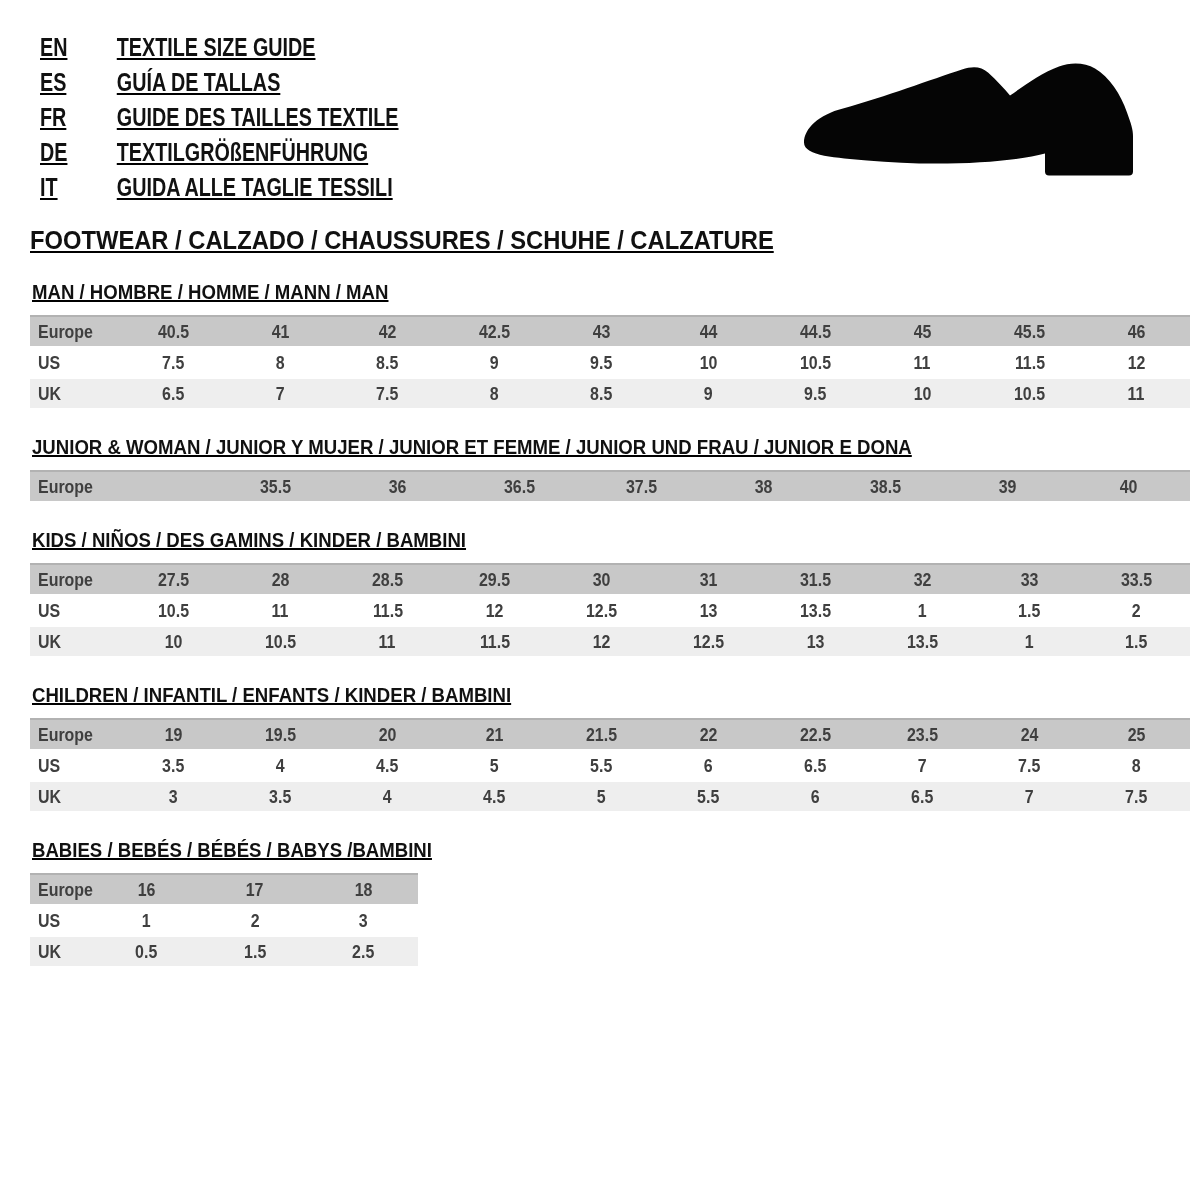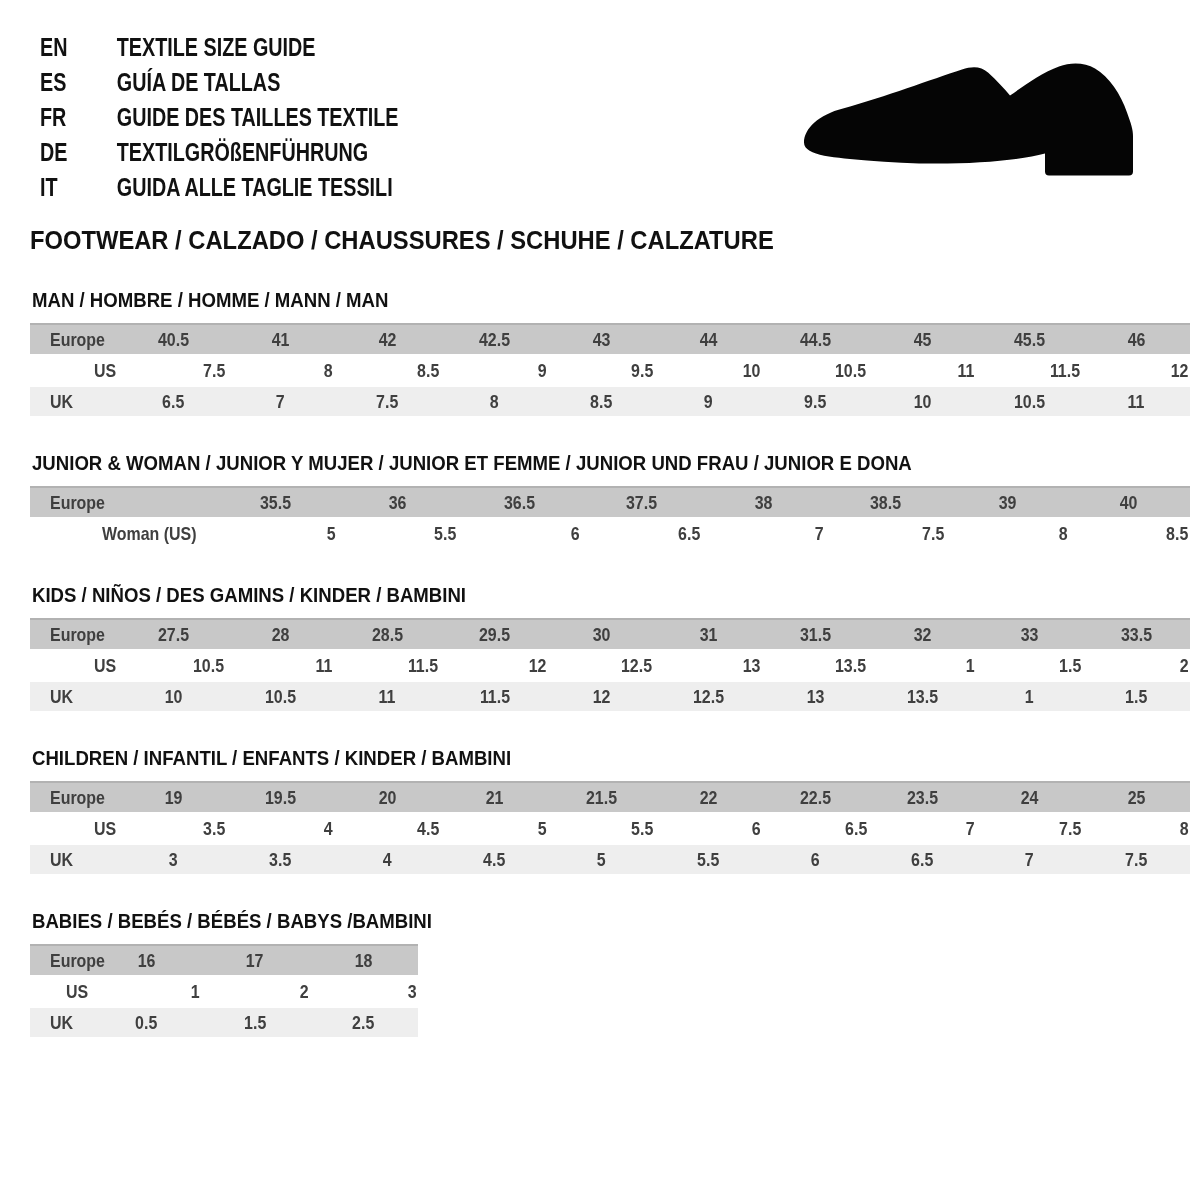--- a/index.html
+++ b/index.html
@@ -1,53 +1,53 @@
 <!DOCTYPE html>
 <html style="--page-bg: #ffffff; --header-row-bg: #c8c8c8; --header-row-border: #b2b2b2; --alt-row-bg: #eeeeee; --white-row-bg: #ffffff; --title-text: #111111; --cell-text: #3f3f3f; --shoe: #050505;"><head>
 <meta charset="utf-8">
 <style>
   html,body{margin:0;padding:0;background:#fff;}
   body{width:1200px;height:1200px;overflow:hidden;
        font-family:"Liberation Sans","DejaVu Sans",sans-serif;}
   .page{position:relative;width:1200px;height:1032px;box-sizing:border-box;
-        padding:30px 10px 0 30px;background:var(--page-bg,#ffffff);}
+        padding:30px 10px 0 30px;background:var(--page-bg,#ffffff);text-decoration:underline;}
 
   
   .lang-block{margin-left:10px;transform:scaleX(0.76);transform-origin:left top;width:max-content;}
   .lang-row{display:flex;line-height:35px;}
   .lang-code,.lang-label{font-weight:bold;font-size:26px;color:var(--title-text,#101010);white-space:nowrap;}
   .lang-code{width:101px;flex:0 0 101px;}
 
   .category-line{margin-top:20px;line-height:30px;font-size:25px;font-weight:bold;
                  color:var(--title-text,#101010);transform:scaleX(0.95);
                  transform-origin:left center;white-space:nowrap;}
 
   
   .shoe{position:absolute;left:800px;top:62px;width:340px;height:118px;color:var(--shoe,#050505);}
 
   
-  .size-section{margin-top:34px;}
+  .size-section{margin-top:26px;}
   #tables > .size-section:first-child{}
   .section-title{margin:0 0 12px 2px;line-height:22px;font-size:20px;font-weight:bold;
                  color:var(--title-text,#121212);transform:scaleX(0.93);
                  transform-origin:left center;white-space:nowrap;}
 
   table.size-table{border-collapse:collapse;table-layout:fixed;width:100%;}
   table.tbl-3{width:388px;}
   col.lbl{width:90px;}
   .tbl-8 col.lbl{width:185px;}
   .tbl-3 col.lbl{width:62px;}
 
   td{height:29px;padding:0;vertical-align:middle;text-align:center;
      font-size:19px;font-weight:bold;color:var(--cell-text,#3f3f3f);
      border-bottom:2px solid #fff;}
-  td.lbl{text-align:left;padding-left:20px;}
+  td.lbl{text-align:left;padding-left:8px;}
   tr.r-head td{background:var(--header-row-bg,#c8c8c8);border-top:2px solid var(--header-row-border,#b2b2b2);}
   tr.r-alt td{background:var(--alt-row-bg,#eeeeee);}
-  tr.r-white td{background:var(--white-row-bg,#ffffff);text-align:right;}
+  tr.r-white td{background:var(--white-row-bg,#ffffff);}
 
   .ct{display:inline-block;transform:scaleX(0.84);transform-origin:center center;white-space:nowrap;}
   td.lbl .ct{transform-origin:left center;}
 </style>
 </head>
 <body>
 
 <div class="page">
 
   <div class="lang-block" id="lang-rows">
@@ -175,31 +175,20 @@
               <td class="lbl"><span class="ct">Europe</span></td>
               <td class="val"><span class="ct">35.5</span></td>
               <td class="val"><span class="ct">36</span></td>
               <td class="val"><span class="ct">36.5</span></td>
               <td class="val"><span class="ct">37.5</span></td>
               <td class="val"><span class="ct">38</span></td>
               <td class="val"><span class="ct">38.5</span></td>
               <td class="val"><span class="ct">39</span></td>
               <td class="val"><span class="ct">40</span></td>
             </tr>
-            <tr class="r-white">
-              <td class="lbl"><span class="ct">Woman (US)</span></td>
-              <td class="val"><span class="ct">5</span></td>
-              <td class="val"><span class="ct">5.5</span></td>
-              <td class="val"><span class="ct">6</span></td>
-              <td class="val"><span class="ct">6.5</span></td>
-              <td class="val"><span class="ct">7</span></td>
-              <td class="val"><span class="ct">7.5</span></td>
-              <td class="val"><span class="ct">8</span></td>
-              <td class="val"><span class="ct">8.5</span></td>
-            </tr>
           </tbody>
         </table>
       </section>
       <section class="size-section">
         <div class="section-title">KIDS / NIÑOS / DES GAMINS / KINDER / BAMBINI</div>
         <table class="size-table tbl-10">
           <colgroup>
             <col class="lbl">
             <col>
             <col>

